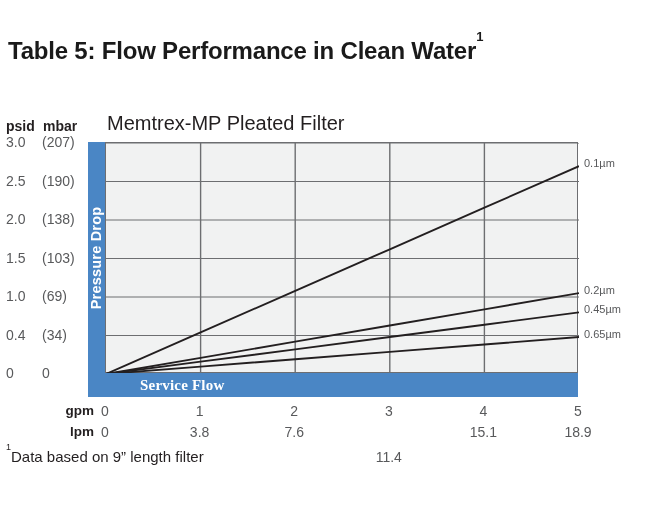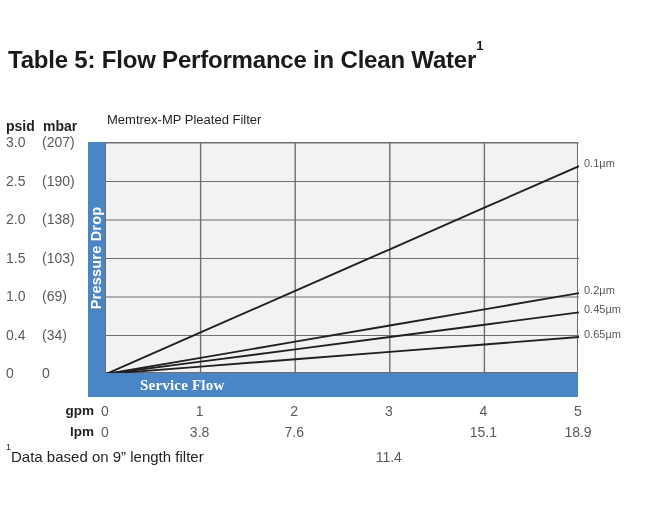--- a/index.html
+++ b/index.html
@@ -6,21 +6,21 @@
   body{
     width:650px;height:517px;
     background:#ffffff;
     font-family:"Liberation Sans", sans-serif;
     color:#231f20;
     overflow:hidden;
     position:relative;
   }
   #page-title{
     position:absolute;
-    left:8px; top:46px;
+    left:8px; top:37px;
     font-size:24px;
     font-weight:bold;
     letter-spacing:-0.2px;
     color:#1a1a1a;
     white-space:nowrap;
   }
   #page-title sup{font-size:13px; font-weight:bold; top:-0.7em; position:relative;}
 
   
   .unit-head{
@@ -29,21 +29,21 @@
     font-weight:bold;
     color:#231f20;
   }
   #unit-psid{left:6px; top:118px;}
   #unit-mbar{left:43px; top:118px;}
 
   
   #chart-header{
     position:absolute;
     left:107px; top:112px;
-    font-size:13px;
+    font-size:20px;
     color:#231f20;
     white-space:nowrap;
   }
 
   
   .ytick{
     position:absolute;
     font-size:14px;
     color:#58595b;
     height:16px;

